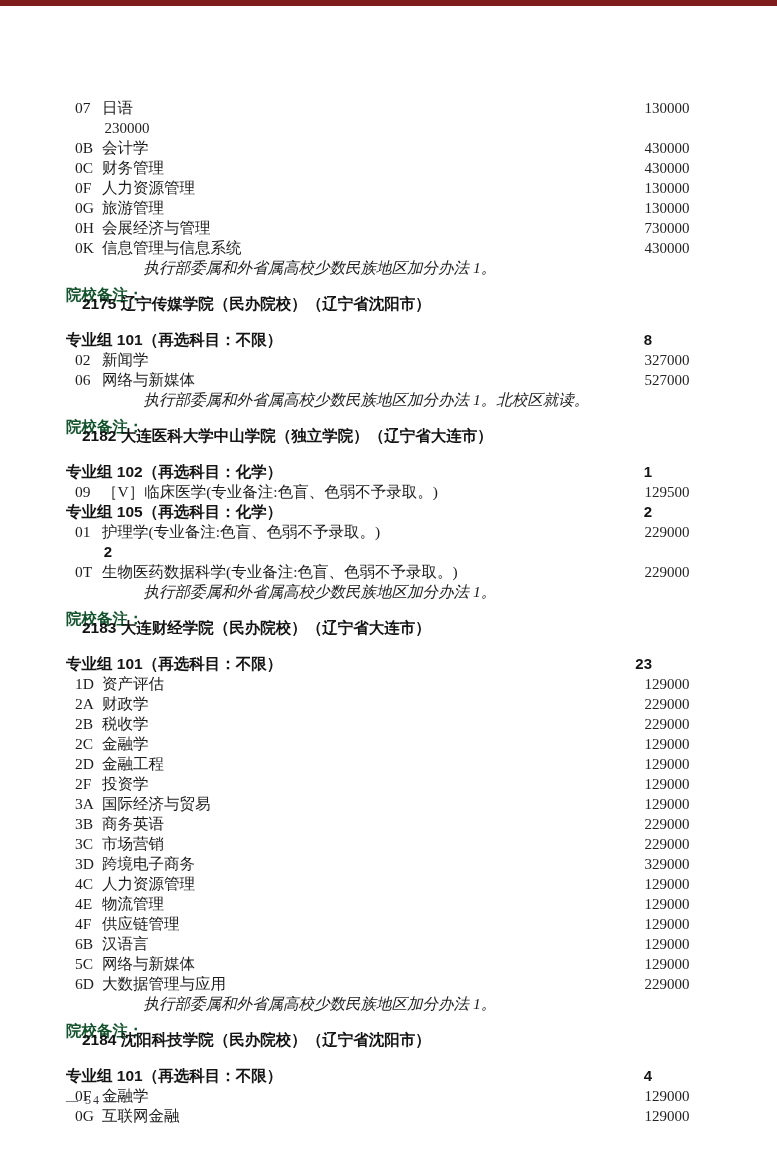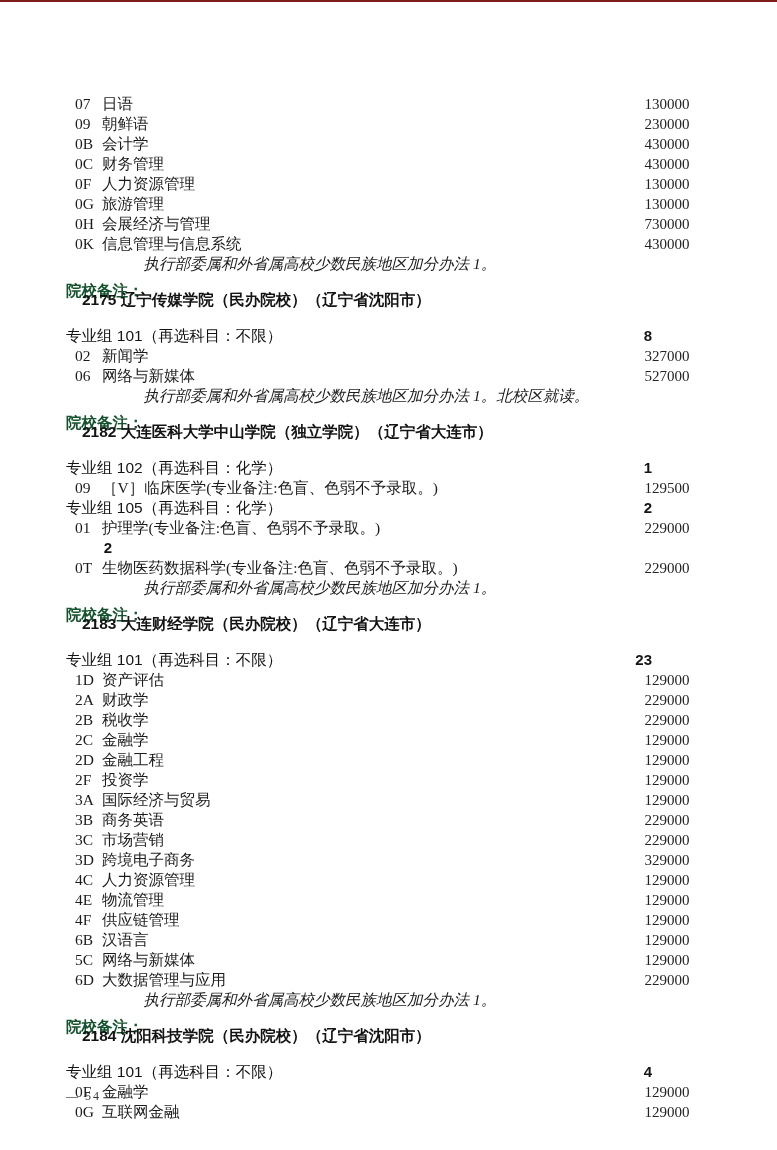--- a/index.html
+++ b/index.html
@@ -5,21 +5,21 @@
   html, body {
     margin: 0;
     padding: 0;
     background: #ffffff;
   }
   .page {
     position: relative;
     width: 777px;
     height: 1150px;
     background: #ffffff;
-    border-top: 2px solid #7f1d1d;
+    border-top: 6px solid #7f1d1d;
     box-sizing: border-box;
     overflow: hidden;
     font-family: "Liberation Serif", "DejaVu Serif", serif;
     color: #1c1c1c;
   }
   .content {
     position: absolute;
     left: 66px;
     top: 92px;
     width: 659px;
@@ -50,21 +50,21 @@
     font-size: 15px;
     color: #242424;
   }
   .cell.fee {
     width: 73px;
     font-size: 15px;
     color: #242424;
   }
   .group-row .cell.name {
     font-family: "Liberation Sans", "DejaVu Sans", sans-serif;
-    font-weight: 400;
+    font-weight: 700;
     color: #141414;
   }
   .group-row .cell.count {
     font-family: "Liberation Sans", "DejaVu Sans", sans-serif;
     font-weight: 700;
     color: #141414;
   }
   .program-row .cell.name { padding-left: 9px; }
   .program-row .code {
     display: inline-block;
@@ -100,21 +100,20 @@
   <section class="section">
 
     <div class="rows">
   <div class="row program-row">
     <span class="cell name"><span class="code">07</span><span class="pname">日语</span></span>
     <span class="cell count">1</span>
     <span class="cell fee">30000</span>
   </div>
 
   <div class="row program-row">
-    <span class="cell name"><span class="code">09</span><span class="pname">朝鲜语</span></span>
     <span class="cell count">2</span>
     <span class="cell fee">30000</span>
   </div>
 
   <div class="row program-row">
     <span class="cell name"><span class="code">0B</span><span class="pname">会计学</span></span>
     <span class="cell count">4</span>
     <span class="cell fee">30000</span>
   </div>
 

